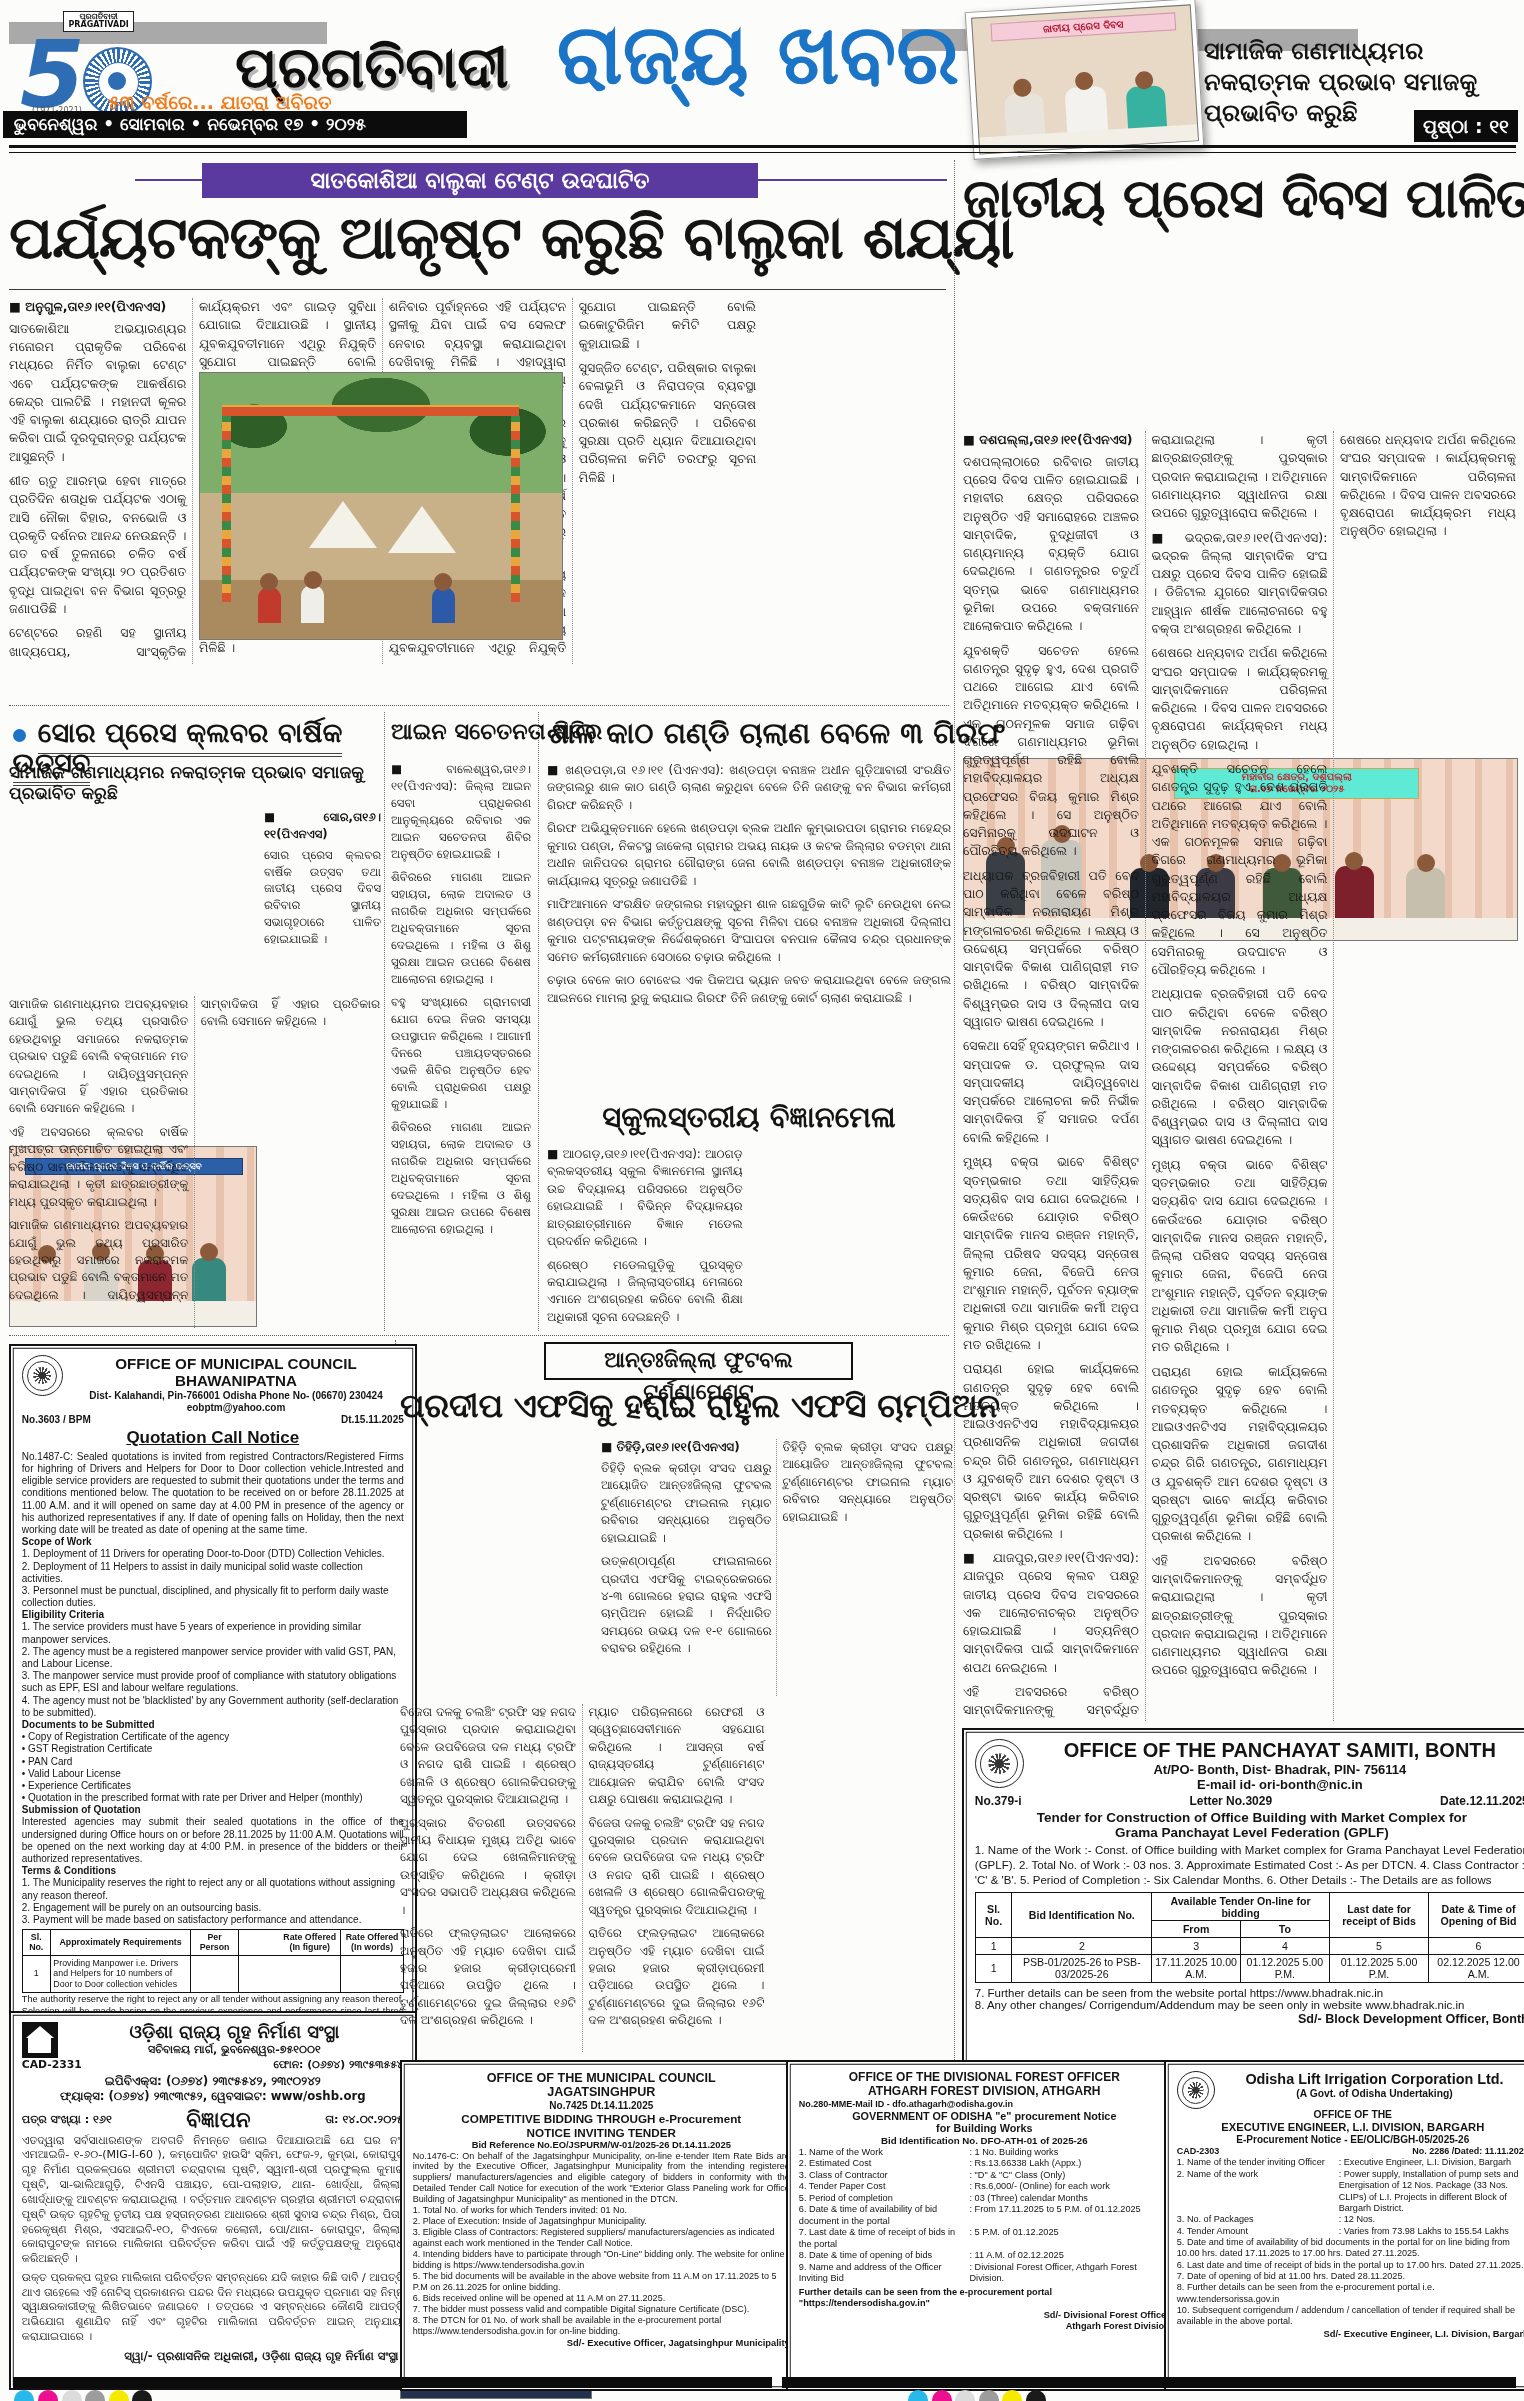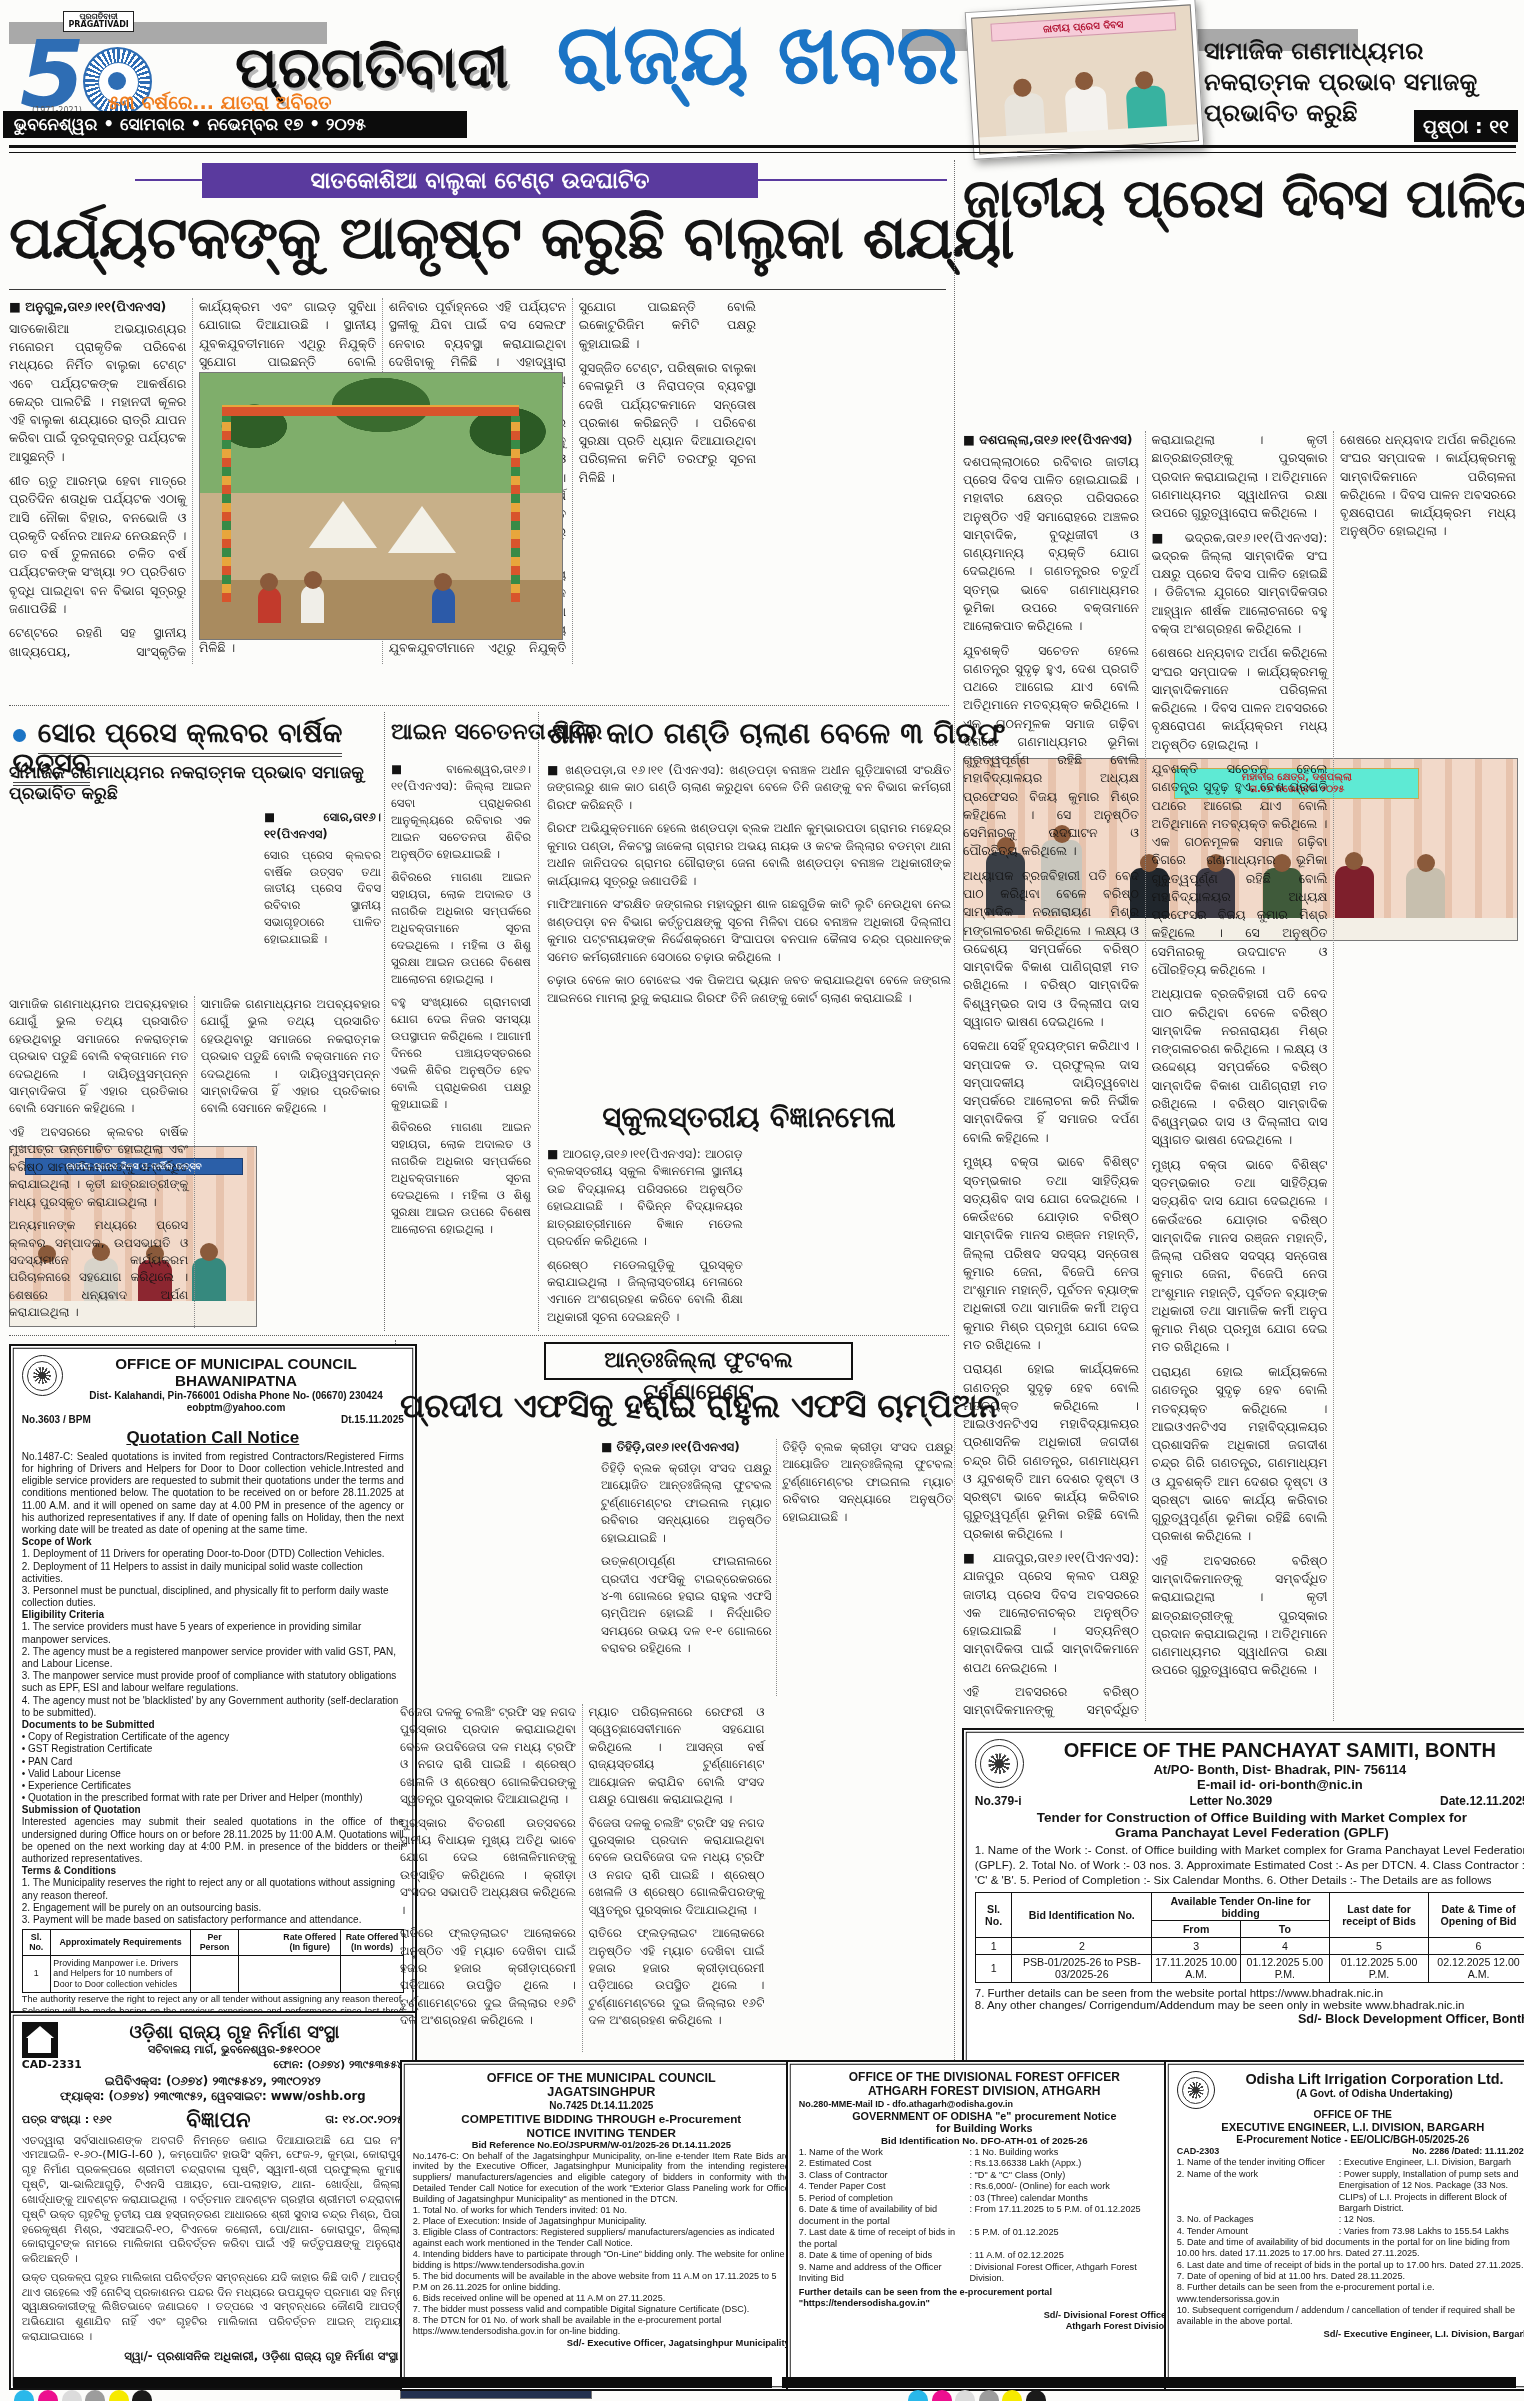--- a/index.html
+++ b/index.html
@@ -186,21 +186,20 @@
     <div class="tablecloth" style="height:14%;"></div>
   </div>
   <div class="abs bodycols" style="left:264px;top:809px;width:117px;height:179px;column-count:1;font-size:11.7px;">
     <div class="dl">■ ସୋର,ତା୧୬।୧୧(ପିଏନଏସ)</div>
     <p>ସୋର ପ୍ରେସ କ୍ଲବର ବାର୍ଷିକ ଉତ୍ସବ ତଥା ଜାତୀୟ ପ୍ରେସ ଦିବସ ରବିବାର ସ୍ଥାନୀୟ ସଭାଗୃହଠାରେ ପାଳିତ ହୋଇଯାଇଛି ।</p>
     <p>କ୍ଲବ ସଭାପତିଙ୍କ ଅଧ୍ୟକ୍ଷତାରେ ଅନୁଷ୍ଠିତ ଉତ୍ସବରେ ବହୁ ଗଣ୍ୟମାନ୍ୟ ଅତିଥି ଯୋଗ ଦେଇଥିଲେ ।</p>
   </div>
   <div class="abs bodycols" style="left:9px;top:996px;width:371px;height:332px;column-count:2;column-gap:12.6px;font-size:12px;">
     <p>ସାମାଜିକ ଗଣମାଧ୍ୟମର ଅପବ୍ୟବହାର ଯୋଗୁଁ ଭୁଲ ତଥ୍ୟ ପ୍ରସାରିତ ହେଉଥିବାରୁ ସମାଜରେ ନକରାତ୍ମକ ପ୍ରଭାବ ପଡୁଛି ବୋଲି ବକ୍ତାମାନେ ମତ ଦେଇଥିଲେ । ଦାୟିତ୍ୱସମ୍ପନ୍ନ ସାମ୍ବାଦିକତା ହିଁ ଏହାର ପ୍ରତିକାର ବୋଲି ସେମାନେ କହିଥିଲେ ।</p>
     <p>ଏହି ଅବସରରେ କ୍ଲବର ବାର୍ଷିକ ମୁଖପତ୍ର ଉନ୍ମୋଚିତ ହୋଇଥିଲା ଏବଂ ବରିଷ୍ଠ ସାମ୍ବାଦିକମାନଙ୍କୁ ସମ୍ବର୍ଦ୍ଧିତ କରାଯାଇଥିଲା । କୃତୀ ଛାତ୍ରଛାତ୍ରୀଙ୍କୁ ମଧ୍ୟ ପୁରସ୍କୃତ କରାଯାଇଥିଲା ।</p>
-    <p>ଅନ୍ୟମାନଙ୍କ ମଧ୍ୟରେ ପ୍ରେସ କ୍ଲବର ସମ୍ପାଦକ, ଉପସଭାପତି ଓ ସଦସ୍ୟମାନେ କାର୍ଯ୍ୟକ୍ରମ ପରିଚାଳନାରେ ସହଯୋଗ କରିଥିଲେ । ଶେଷରେ ଧନ୍ୟବାଦ ଅର୍ପଣ କରାଯାଇଥିଲା ।</p>
     <p>ସାମାଜିକ ଗଣମାଧ୍ୟମର ଅପବ୍ୟବହାର ଯୋଗୁଁ ଭୁଲ ତଥ୍ୟ ପ୍ରସାରିତ ହେଉଥିବାରୁ ସମାଜରେ ନକରାତ୍ମକ ପ୍ରଭାବ ପଡୁଛି ବୋଲି ବକ୍ତାମାନେ ମତ ଦେଇଥିଲେ । ଦାୟିତ୍ୱସମ୍ପନ୍ନ ସାମ୍ବାଦିକତା ହିଁ ଏହାର ପ୍ରତିକାର ବୋଲି ସେମାନେ କହିଥିଲେ ।</p>
   </div>
 
   <div class="abs midhead nowrap" style="left:391px;top:719px;font-size:22.4px;">ଆଇନ ସଚେତନତା ଶିବିର</div>
   <div class="abs bodycols" style="left:391px;top:761px;width:140px;height:565px;column-count:1;font-size:11.7px;">
     <p>■ ବାଲେଶ୍ୱର,ତା୧୬।୧୧(ପିଏନଏସ): ଜିଲ୍ଲା ଆଇନ ସେବା ପ୍ରାଧିକରଣ ଆନୁକୂଲ୍ୟରେ ରବିବାର ଏକ ଆଇନ ସଚେତନତା ଶିବିର ଅନୁଷ୍ଠିତ ହୋଇଯାଇଛି ।</p>
     <p>ଶିବିରରେ ମାଗଣା ଆଇନ ସହାୟତା, ଲୋକ ଅଦାଲତ ଓ ନାଗରିକ ଅଧିକାର ସମ୍ପର୍କରେ ଅଧିବକ୍ତାମାନେ ସୂଚନା ଦେଇଥିଲେ । ମହିଳା ଓ ଶିଶୁ ସୁରକ୍ଷା ଆଇନ ଉପରେ ବିଶେଷ ଆଲୋଚନା ହୋଇଥିଲା ।</p>
     <p>ବହୁ ସଂଖ୍ୟାରେ ଗ୍ରାମବାସୀ ଯୋଗ ଦେଇ ନିଜର ସମସ୍ୟା ଉପସ୍ଥାପନ କରିଥିଲେ । ଆଗାମୀ ଦିନରେ ପଞ୍ଚାୟତସ୍ତରରେ ଏଭଳି ଶିବିର ଅନୁଷ୍ଠିତ ହେବ ବୋଲି ପ୍ରାଧିକରଣ ପକ୍ଷରୁ କୁହାଯାଇଛି ।</p>
     <p>ଶିବିରରେ ମାଗଣା ଆଇନ ସହାୟତା, ଲୋକ ଅଦାଲତ ଓ ନାଗରିକ ଅଧିକାର ସମ୍ପର୍କରେ ଅଧିବକ୍ତାମାନେ ସୂଚନା ଦେଇଥିଲେ । ମହିଳା ଓ ଶିଶୁ ସୁରକ୍ଷା ଆଇନ ଉପରେ ବିଶେଷ ଆଲୋଚନା ହୋଇଥିଲା ।</p>
   </div>

